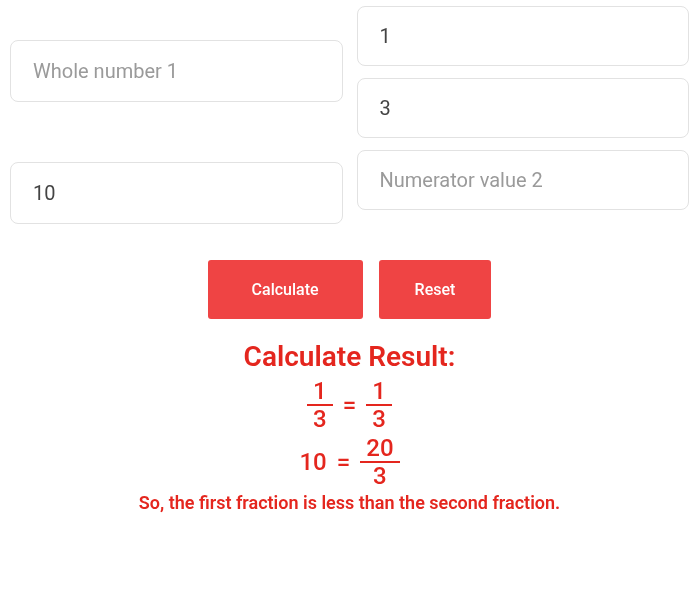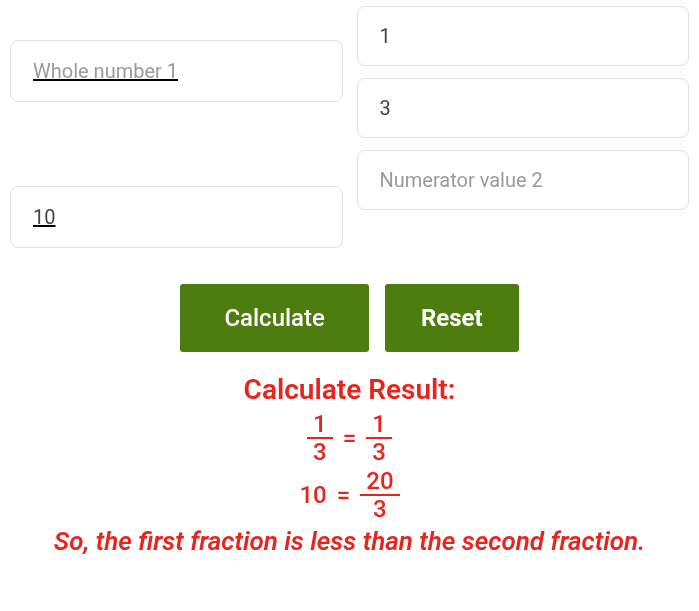--- a/index.html
+++ b/index.html
@@ -13,23 +13,22 @@
   .grid {
     display: grid;
     grid-template-columns: 1fr 1fr;
     gap: 10px 14px;
     padding: 6px 10px 0 10px;
   }
   .grid .col-left {
     display: flex;
     flex-direction: column;
     justify-content: space-around;
-    gap: 84px;
+    gap: 60px;
     padding-top: 34px;
-    text-decoration: underline;
   }
   .grid .col-right {
     display: flex;
     flex-direction: column;
     gap: 12px;
   }
   .field {
     width: 100%;
     height: 62px;
     border: 1px solid #e2e2e2;
@@ -47,30 +46,30 @@
   }
   .field.short { height: 60px; }
   .buttons {
     display: flex;
     justify-content: center;
     gap: 16px;
     margin-top: 36px;
   }
   .btn {
     border: none;
-    background: #4d7c0f;
+    background: #ef4444;
     color: #fff;
-    font-size: 24px;
+    font-size: 16px;
     font-weight: 500;
     padding: 20px 44px;
     border-radius: 3px;
     cursor: pointer;
     font-family: inherit;
   }
-  .btn.reset { padding: 4px 36px; font-weight: bold; }
+  .btn.reset { padding: 4px 36px; }
   .result {
     text-align: center;
     color: #e4261e;
     margin-top: 20px;
     font-size: 24px;
     line-height: 1.25;
   }
   .result-title {
     font-size: 28px;
     font-weight: 600;
@@ -94,25 +93,24 @@
   .frac .num { padding: 0 6px; }
   .frac .bar {
     width: 100%;
     min-width: 22px;
     height: 2px;
     background: #e4261e;
   }
   .frac .den { padding: 0 6px; }
   .eq { font-weight: 500; }
   .conclusion {
-    font-size: 26px;
+    font-size: 18px;
     font-weight: 600;
     margin-top: 0;
     white-space: nowrap;
-    font-style: italic;
   }
 </style>
 </head>
 <body>
 
 <div class="grid">
   <div class="col-left">
     <input class="field" type="text" placeholder="Whole number 1" style="">
     <input class="field" type="text" placeholder="Whole number 2" value="10" style="">
   </div>

